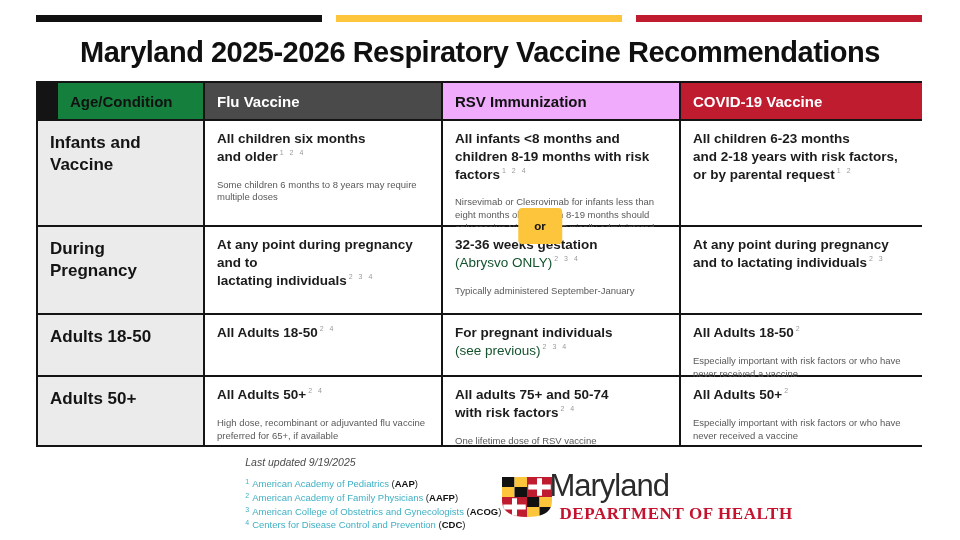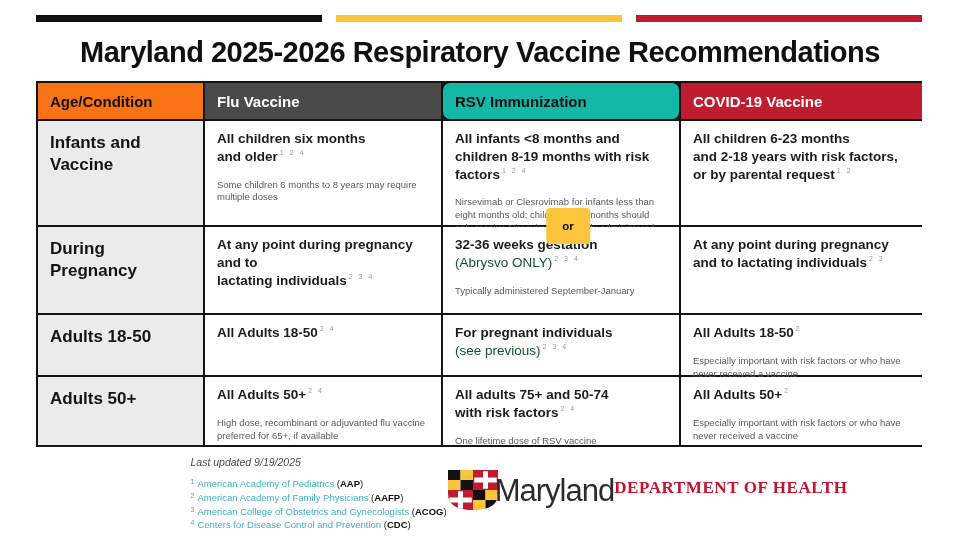--- a/index.html
+++ b/index.html
@@ -18,49 +18,49 @@
   .title { text-align:center; font-size:29px; font-weight:bold; color:#101010;
     letter-spacing:-0.5px; margin:14px 0 12px 0; }
 
   
   .table-wrap { position:relative; width:886px; }
   .grid { display:grid; grid-template-columns:165px 236px 236px 241px;
     grid-template-rows:36px 104px 86px 60px 68px; gap:2px;
     background:#141414; padding:2px; width:886px; }
   .cell { background:#ffffff; padding:9px 12px; }
   .head { display:flex; align-items:center; font-size:15px; font-weight:bold; }
-  .head-age { background:#f97316; color:#111; }
+  .head-age { background:#15803d; color:#111;margin-left:20px; }
   .head-flu { background:#4A4A4A; color:#fff; }
-  .head-rsv { background:#14b8a6; color:#111;border-radius:7px; }
+  .head-rsv { background:#f0abfc; color:#111; }
   .head-covid { background:#C01C30; color:#fff; }
   .age { background:#EBEBEB; font-size:17px; font-weight:bold; color:#141414;
     line-height:1.3; white-space:pre-line; padding-top:11px; }
   .main { font-size:13.5px; line-height:1.32; color:#1c1c1c; }
   .main .b { font-weight:bold; white-space:pre-line; }
   .main .r { font-weight:normal; color:#14532d; }
   .sup { font-size:7px; color:#9a9a9a; letter-spacing:2px;
     position:relative; top:-6px; margin-left:2px; font-weight:normal; }
   .note { margin-top:13px; font-size:9.5px; line-height:1.35; color:#595959; }
 
   
-  .or-badge { position:absolute; left:532px; top:145px; transform:translate(-50%,-50%);
+  .or-badge { position:absolute; left:504px; top:145px; transform:translate(-50%,-50%);
     background:#FCC53C; color:#111; font-weight:bold; font-size:11.5px;
     padding:12px 16px; border-radius:4px; }
 
   
   .footer { width:886px; display:flex; justify-content:center;
     align-items:flex-start; margin-top:9px;margin-left:40px; }
   .updated { font-style:italic; font-size:10.5px; color:#4a4a4a; margin-bottom:9px; }
   .footnotes { font-size:9.5px; line-height:1.45; color:#222; }
   .fn-num { color:#3FB0C4; font-size:7px; position:relative; top:-3px; margin-right:3px; }
   .fn-link { color:#3FB0C4; cursor:pointer; }
   .fn-abbr { font-weight:bold; color:#111; }
 
   .logo { display:flex; align-items:center; gap:6px; margin-top:14px; }
-  .logo-text { display:flex; flex-direction:row; }
+  .logo-text { display:flex; flex-direction:column; }
   .logo-name { font-size:31px; color:#2b2b2b; letter-spacing:-1px; line-height:1;
     margin-left:-10px; }
   .logo-dept { font-size:17px; font-weight:bold; color:#C4122F;
     letter-spacing:0.6px; margin-top:3px;font-family:Liberation Serif, serif; }
 </style>
 </head>
 <body>
 
 <div class="page">
 

